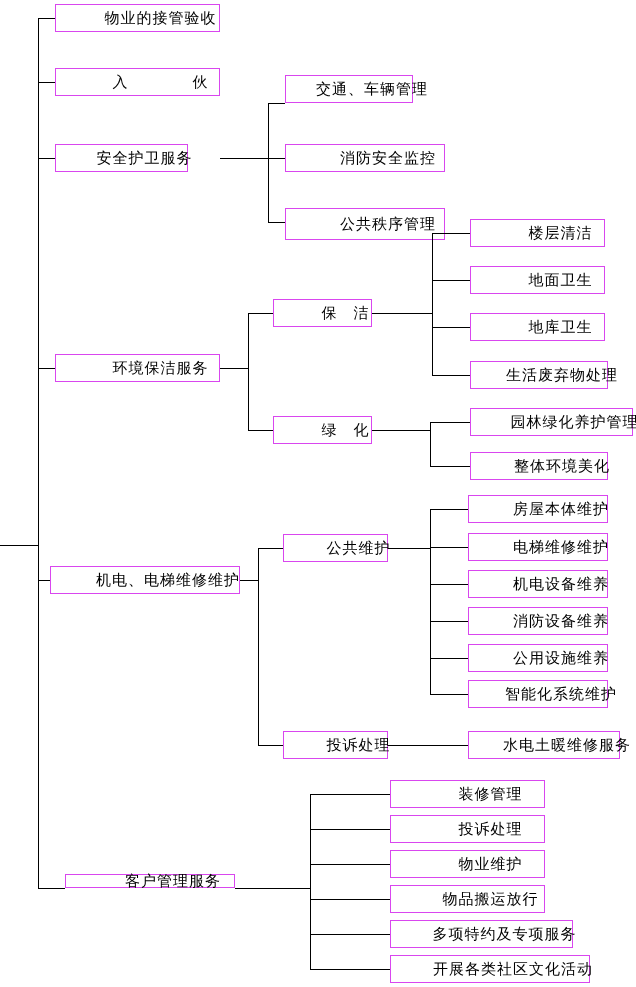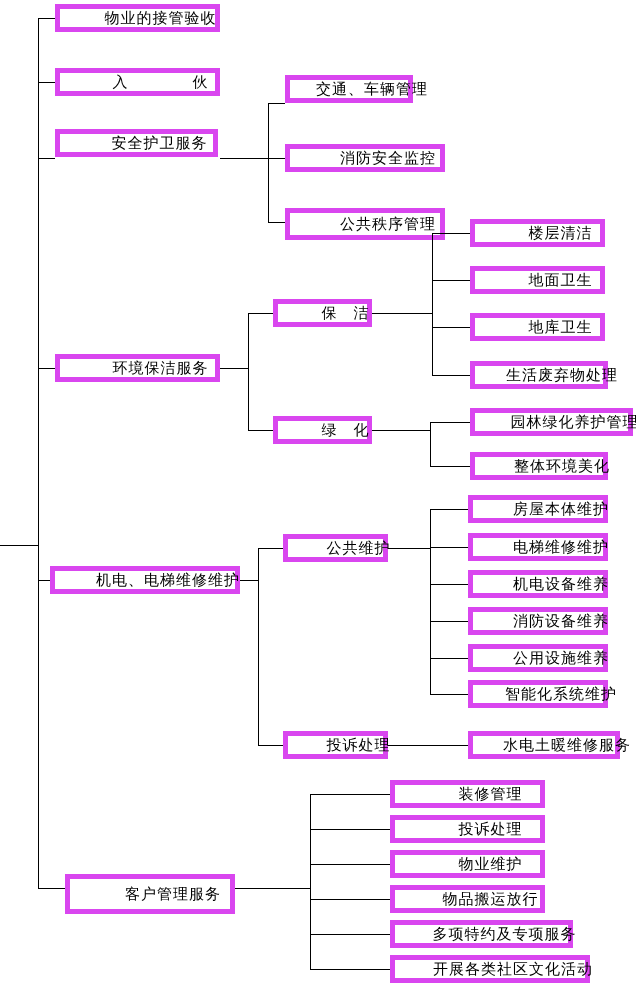--- a/index.html
+++ b/index.html
@@ -6,21 +6,21 @@
   .canvas{
     position:relative;
     width:636px;height:987px;
     background:#fff;
     font-family:"Liberation Serif","DejaVu Serif",serif;
     overflow:hidden;
   }
   .node{
     position:absolute;
     box-sizing:border-box;
-    border:5px solid #d946ef;
+    border:1px solid #d946ef;
     background:#fff;
     color:#000;
     font-size:15px;
     letter-spacing:1px;
     display:flex;
     align-items:center;
     justify-content:center;
     white-space:pre;
     line-height:1;
     padding-left:46px;
@@ -29,21 +29,21 @@
   .hline{height:1px;}
   .vline{width:1px;}
 </style>
 </head>
 <body>
 
 <div class="canvas">
 
   <div class="node" style="left:55px;top:4px;width:165px;height:28px">物业的接管验收</div>
   <div class="node" style="left:55px;top:68px;width:165px;height:28px">入　　　　伙</div>
-  <div class="node" style="left:55px;top:129px;width:163px;height:28px">安全护卫服务</div>
+  <div class="node" style="left:55px;top:144px;width:133px;height:28px">安全护卫服务</div>
   <div class="node" style="left:285px;top:75px;width:128px;height:28px">交通、车辆管理</div>
   <div class="node" style="left:285px;top:144px;width:160px;height:28px">消防安全监控</div>
   <div class="node" style="left:285px;top:208px;width:160px;height:32px">公共秩序管理</div>
 
   <div class="node" style="left:55px;top:354px;width:165px;height:28px">环境保洁服务</div>
   <div class="node" style="left:273px;top:299px;width:99px;height:28px">保　洁</div>
   <div class="node" style="left:470px;top:219px;width:135px;height:28px">楼层清洁</div>
   <div class="node" style="left:470px;top:266px;width:135px;height:28px">地面卫生</div>
   <div class="node" style="left:470px;top:313px;width:135px;height:28px">地库卫生</div>
   <div class="node" style="left:470px;top:361px;width:138px;height:28px">生活废弃物处理</div>
@@ -55,21 +55,21 @@
   <div class="node" style="left:283px;top:534px;width:105px;height:28px">公共维护</div>
   <div class="node" style="left:468px;top:495px;width:140px;height:28px">房屋本体维护</div>
   <div class="node" style="left:468px;top:533px;width:140px;height:28px">电梯维修维护</div>
   <div class="node" style="left:468px;top:570px;width:140px;height:28px">机电设备维养</div>
   <div class="node" style="left:468px;top:607px;width:140px;height:28px">消防设备维养</div>
   <div class="node" style="left:468px;top:644px;width:140px;height:28px">公用设施维养</div>
   <div class="node" style="left:468px;top:680px;width:140px;height:28px">智能化系统维护</div>
   <div class="node" style="left:283px;top:731px;width:105px;height:28px">投诉处理</div>
   <div class="node" style="left:468px;top:731px;width:152px;height:28px">水电土暖维修服务</div>
 
-  <div class="node" style="left:65px;top:874px;width:170px;height:40px">客户管理服务</div>
+  <div class="node" style="left:65px;top:874px;width:170px;height:14px">客户管理服务</div>
   <div class="node" style="left:390px;top:780px;width:155px;height:28px">装修管理</div>
   <div class="node" style="left:390px;top:815px;width:155px;height:28px">投诉处理</div>
   <div class="node" style="left:390px;top:850px;width:155px;height:28px">物业维护</div>
   <div class="node" style="left:390px;top:885px;width:155px;height:28px">物品搬运放行</div>
   <div class="node" style="left:390px;top:920px;width:183px;height:28px">多项特约及专项服务</div>
   <div class="node" style="left:390px;top:955px;width:200px;height:28px">开展各类社区文化活动</div>
 
   <div class="hline" style="left:0;top:545px;width:38px"></div>
   <div class="vline" style="left:38px;top:18px;height:871px"></div>
 

